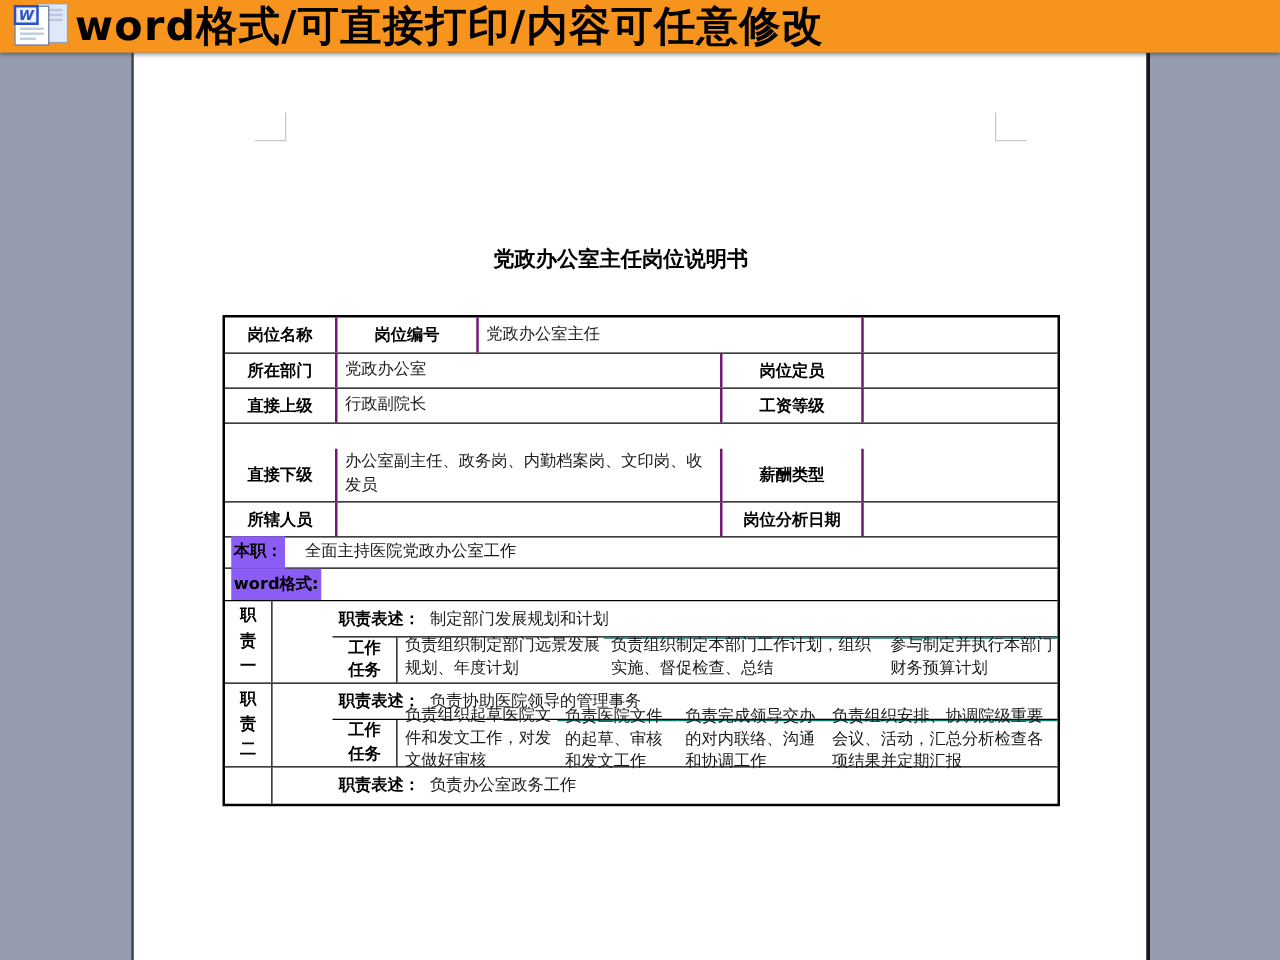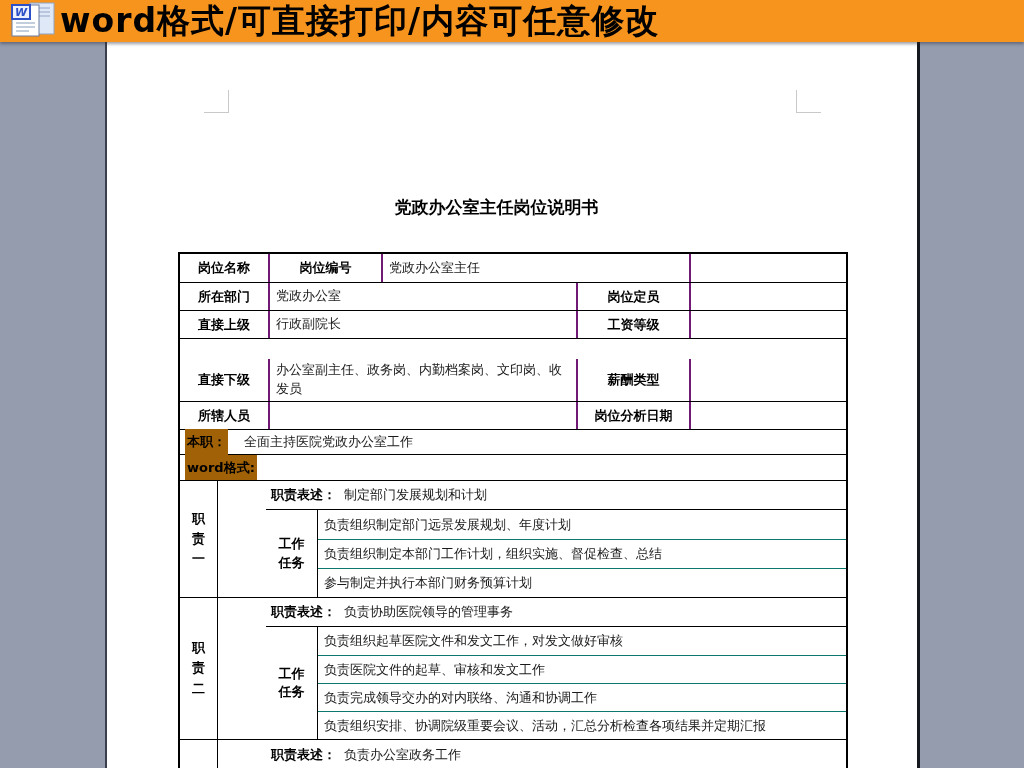--- a/index.html
+++ b/index.html
@@ -55,21 +55,21 @@
   .lab { justify-content: center; font-weight: bold; text-align: center; }
   .val { padding: 2px 6px; font-family: "DejaVu Serif", "Liberation Serif", serif; color: #1a1a1a; line-height: 1.45; }
   .c1 { flex: 0 0 90px; }
   .c2 { flex: 0 0 308px; }
   .c3 { flex: 0 0 113px; }
   .c4 { flex: 1 1 auto; }
   .h28 { height: 28px; } .h29 { height: 29px; } .h43 { height: 43px; margin-top: 20px; }
   .h25 { height: 25px; } .h26 { height: 26px; }
   .wide-cell { display: flex; align-items: center; padding-left: 5px; width: 100%; }
   .hl {
-    background: #a16207; font-weight: bold; padding: 4px 2px; line-height: 1.35;
+    background: #8b5cf6; font-weight: bold; padding: 4px 2px; line-height: 1.35;
   }
   .after-label { margin-left: 10px; }
   
   .duty { display: flex; border-bottom: 1px solid #000; align-items: stretch; }
   .duty:last-child { border-bottom: none; }
   .duty-id {
     flex: 0 0 38px; border-right: 1px solid #000;
     display: flex; align-items: center; justify-content: center;
     font-weight: bold; white-space: pre-line; text-align: center; line-height: 1.55;
   }
@@ -79,21 +79,21 @@
     display: flex; align-items: center; padding-left: 5px;
   }
   .stmt-label { font-weight: bold; }
   .stmt-text { margin-left: 8px; font-family: Liberation Sans, sans-serif; color: #1a1a1a; }
   .duty-tasks { display: flex; flex: 1 1 auto; align-items: stretch; }
   .tasks-label {
     flex: 0 0 52px; border-right: 1px solid #000;
     display: flex; align-items: center; justify-content: center;
     font-weight: bold; white-space: pre-line; text-align: center; line-height: 1.4;
   }
-  .tasks-list { flex: 1 1 auto; display: flex; flex-direction: column; min-width: 0; }
+  .tasks-list { flex: 1 1 auto; display: flex; flex-direction: row; min-width: 0; }
   .task {
     display: flex; align-items: center; padding-left: 6px;
     font-family: "DejaVu Serif", "Liberation Serif", serif; color: #1a1a1a;
   }
   .task + .task { border-top: 1px solid #0f766e; }
   .t29 .task { height: 29px; }
   .t28 .task { height: 28px; }
   .no-b { border-bottom: none; }
 </style>
 </head>

